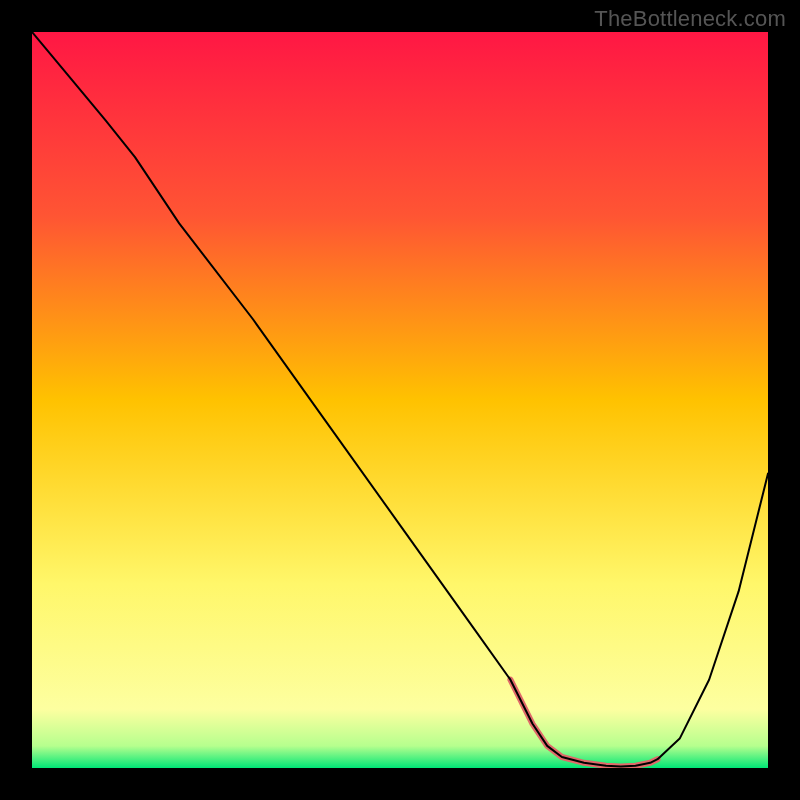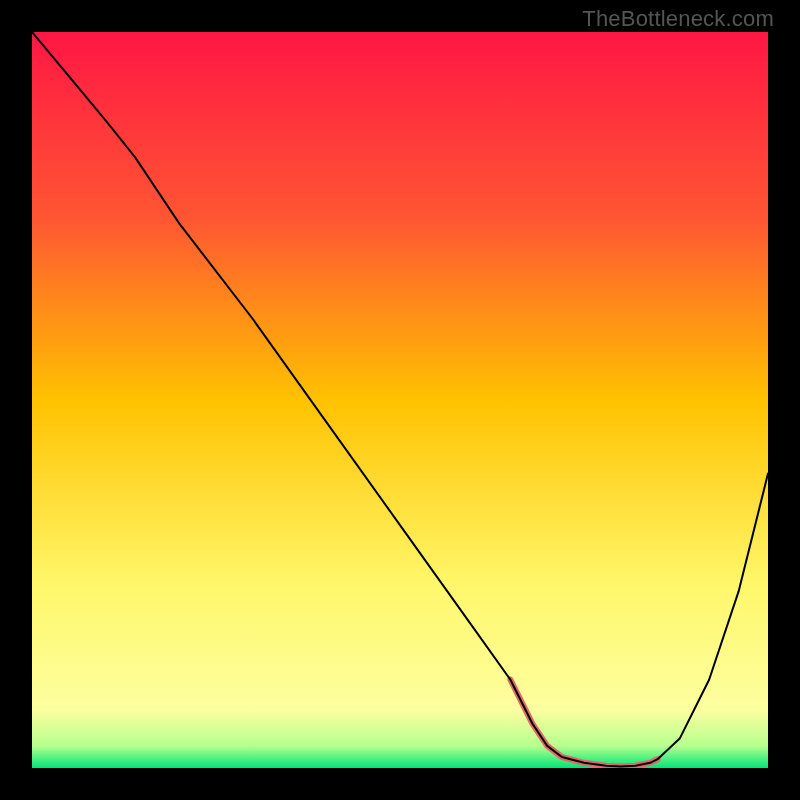--- a/index.html
+++ b/index.html
@@ -7,21 +7,21 @@
     padding: 0;
     background: #000;
     width: 800px;
     height: 800px;
     position: relative;
     font-family: Arial, sans-serif;
   }
   .watermark {
     position: absolute;
     top: 6px;
-    right: 26px;
+    right: 14px;
     color: #555;
     font-size: 22px;
     font-weight: 500;
     letter-spacing: 0.2px;
     z-index: 10;
   }
   .plot {
     position: absolute;
     left: 32px;
     top: 32px;

